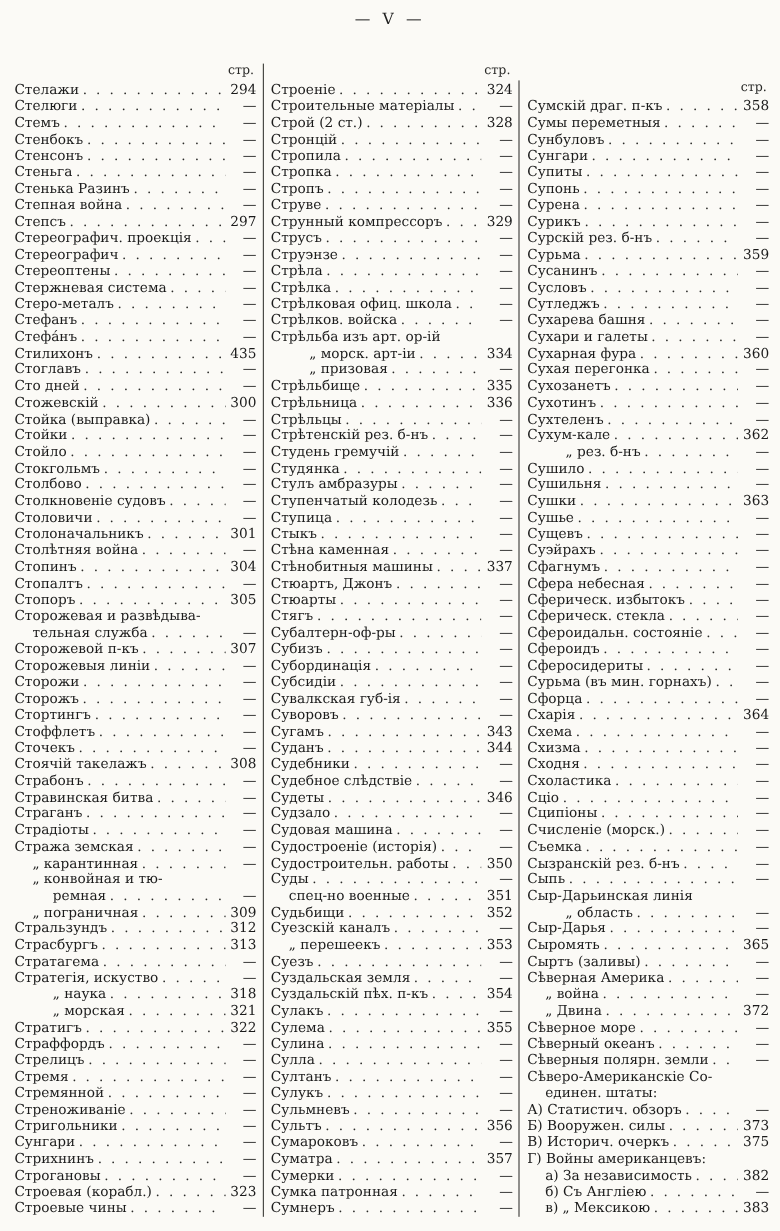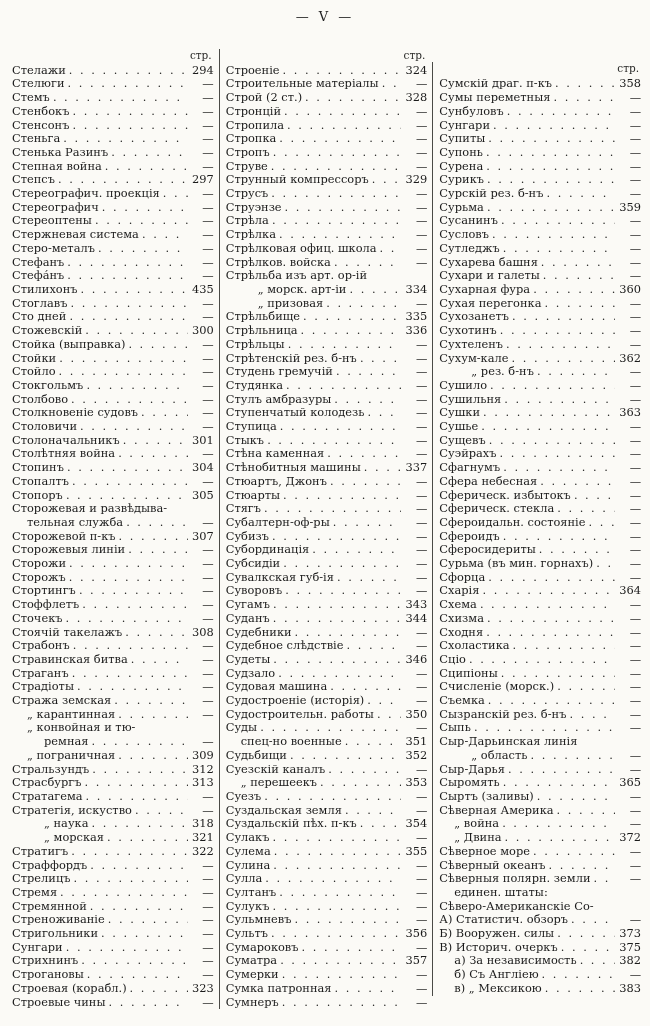--- a/index.html
+++ b/index.html
@@ -18,22 +18,21 @@
   }
   .page-num {
     text-align: center;
     font-size: 13px;
     padding-top: 9px;
     letter-spacing: 3px;
     color: #222;
   }
   .cols {
     display: flex;
-    align-items: center;
-    margin-top: 10px;
+    align-items: flex-end;
     padding: 0 4px 0 6px;
     height: 990px;
     box-sizing: border-box;
   }
   .col {
     flex: 1 1 0;
     min-width: 0;
     padding: 0 5px 0 6px;
     box-sizing: border-box;
   }
@@ -1055,40 +1054,43 @@
         <div class="line">
           <span class="etext">Сѣверный океанъ</span>
           <span class="leader">. . . . . . . . . . . . . . . . . . . . . . . . . . . . . . . . . . . . . . . .</span>
           <span class="pnum">—</span>
         </div>
         <div class="line">
           <span class="etext">Сѣверныя полярн. земли</span>
           <span class="leader">. . . . . . . . . . . . . . . . . . . . . . . . . . . . . . . . . . . . . . . .</span>
           <span class="pnum">—</span>
         </div>
+        <div class="line">
+          <span class="etext">Сѣверо-Американскіе Со-</span>
+        </div>
         <div class="line ind1">
           <span class="etext">единен. штаты:</span>
         </div>
         <div class="line">
-          <span class="etext">Сѣверо-Американскіе Со-</span>
-        </div>
-        <div class="line">
           <span class="etext">А) Статистич. обзоръ</span>
           <span class="leader">. . . . . . . . . . . . . . . . . . . . . . . . . . . . . . . . . . . . . . . .</span>
           <span class="pnum">—</span>
         </div>
         <div class="line">
           <span class="etext">Б) Вооружен. силы</span>
           <span class="leader">. . . . . . . . . . . . . . . . . . . . . . . . . . . . . . . . . . . . . . . .</span>
           <span class="pnum">373</span>
         </div>
         <div class="line">
           <span class="etext">В) Историч. очеркъ</span>
           <span class="leader">. . . . . . . . . . . . . . . . . . . . . . . . . . . . . . . . . . . . . . . .</span>
           <span class="pnum">375</span>
+        </div>
+        <div class="line">
+          <span class="etext">Г) Войны американцевъ:</span>
         </div>
         <div class="line ind1">
           <span class="etext">а) За независимость</span>
           <span class="leader">. . . . . . . . . . . . . . . . . . . . . . . . . . . . . . . . . . . . . . . .</span>
           <span class="pnum">382</span>
         </div>
         <div class="line ind1">
           <span class="etext">б) Съ Англіею</span>
           <span class="leader">. . . . . . . . . . . . . . . . . . . . . . . . . . . . . . . . . . . . . . . .</span>
           <span class="pnum">—</span>

